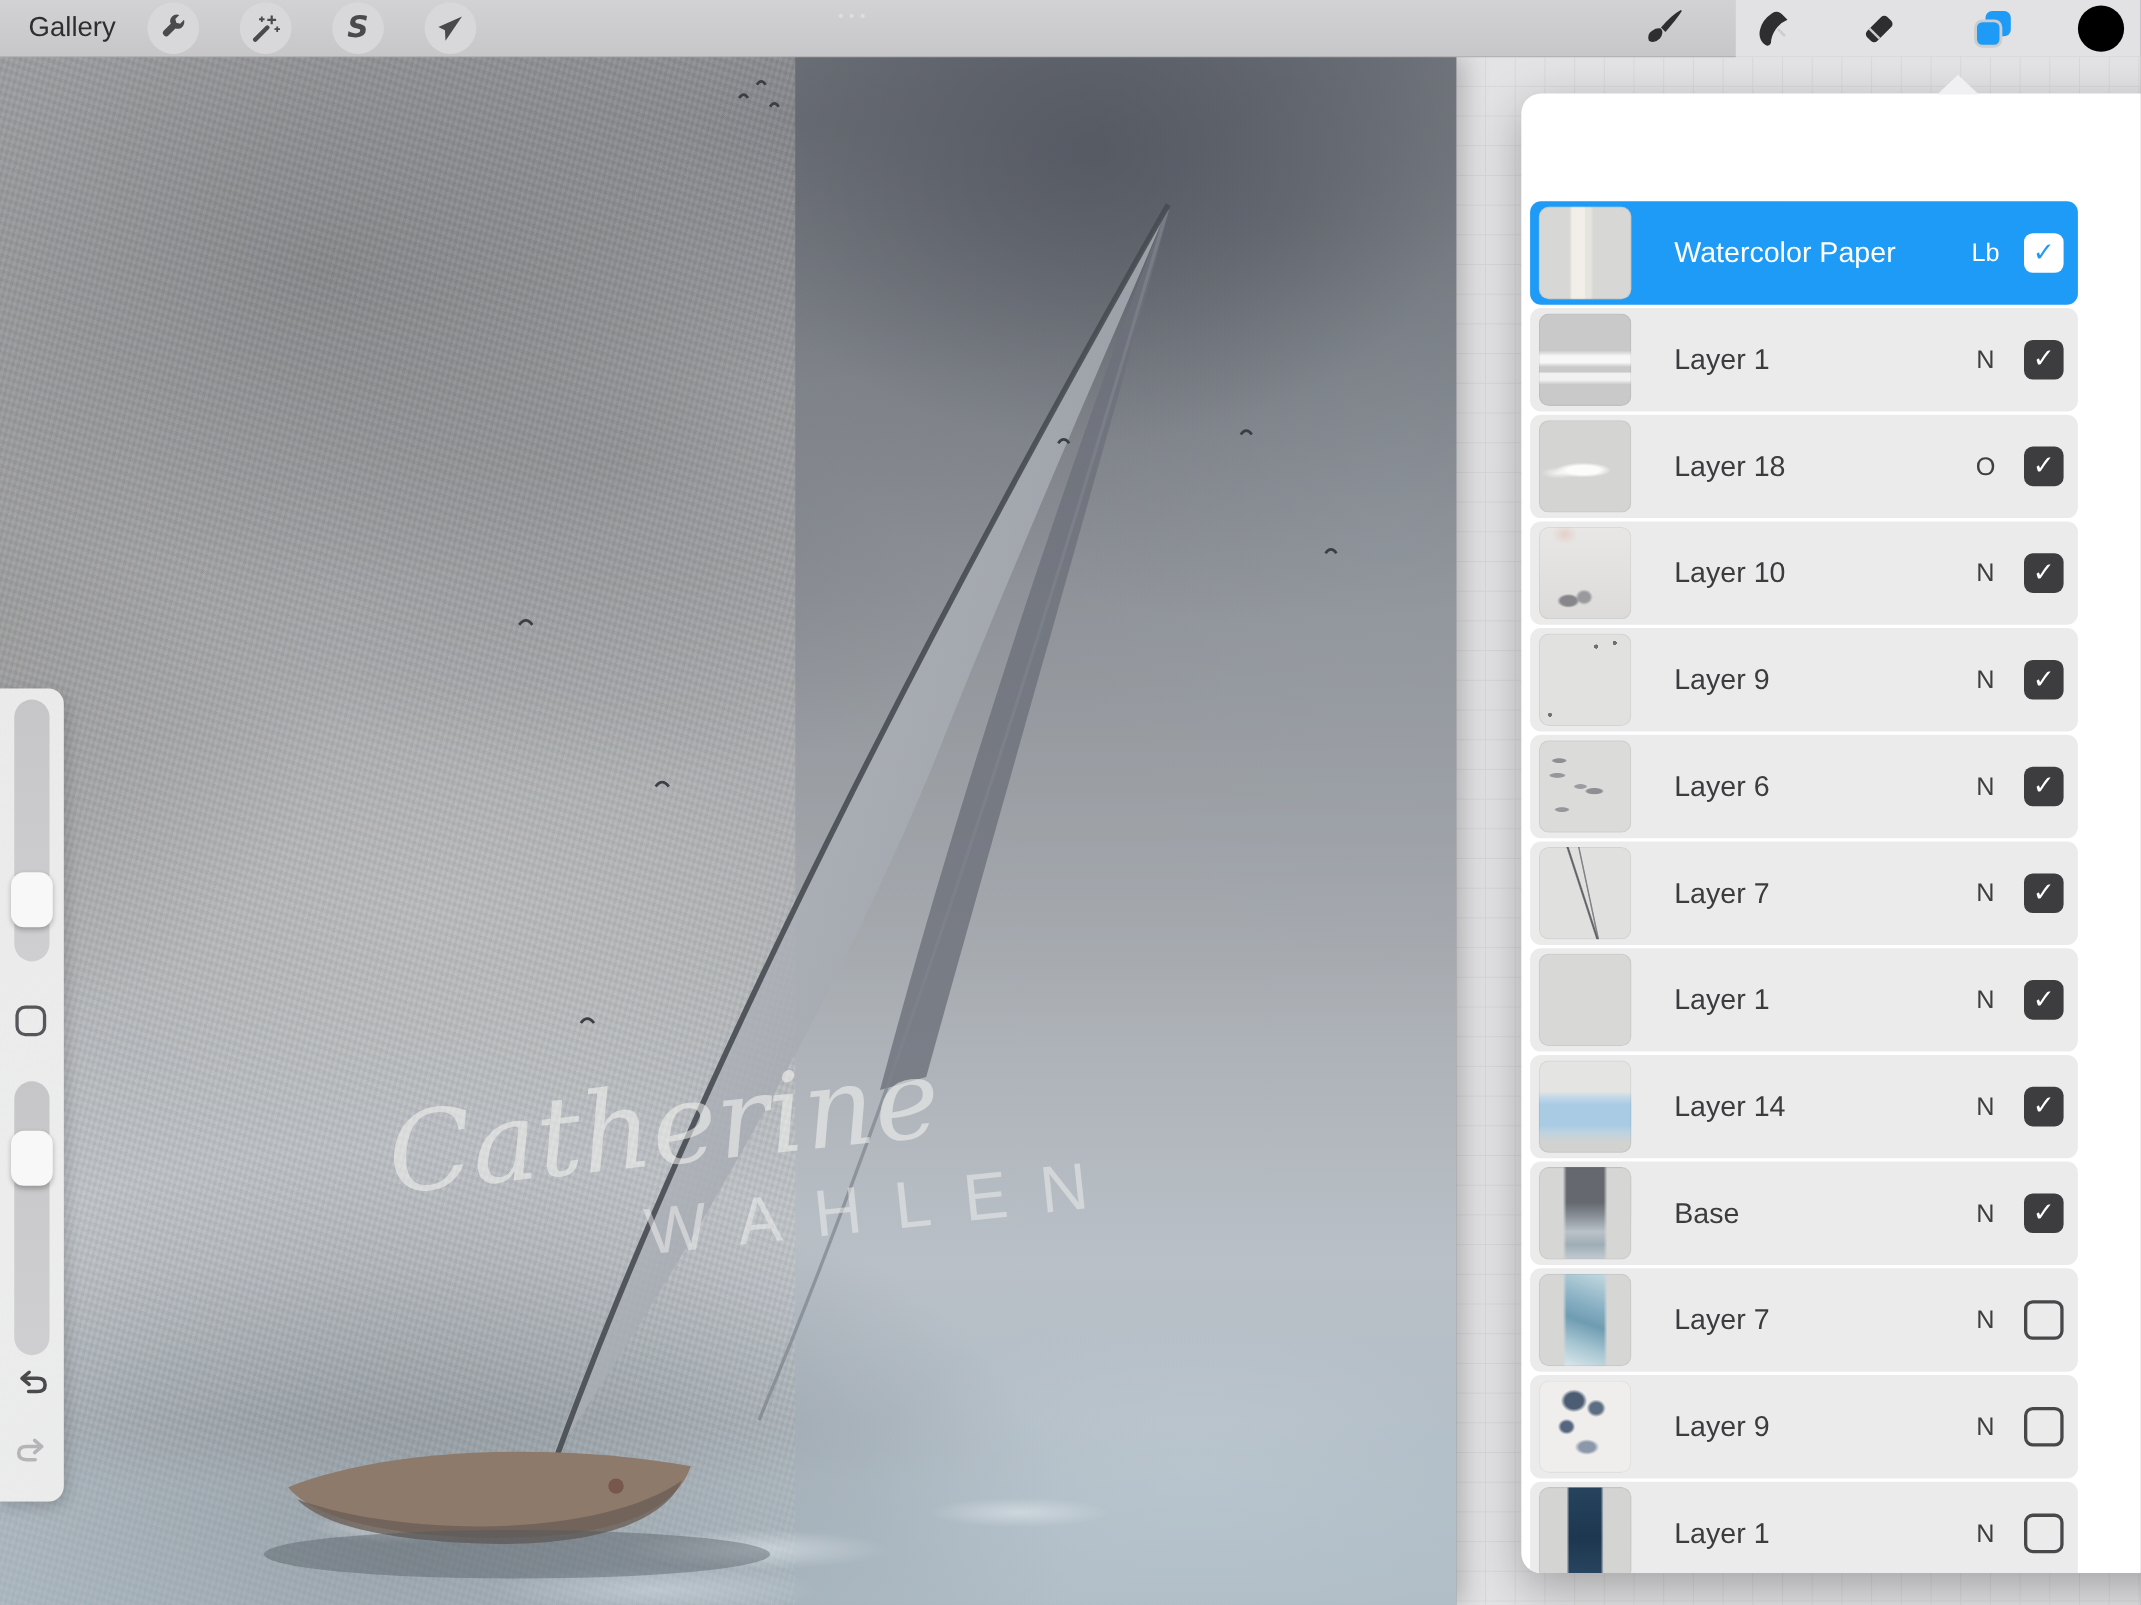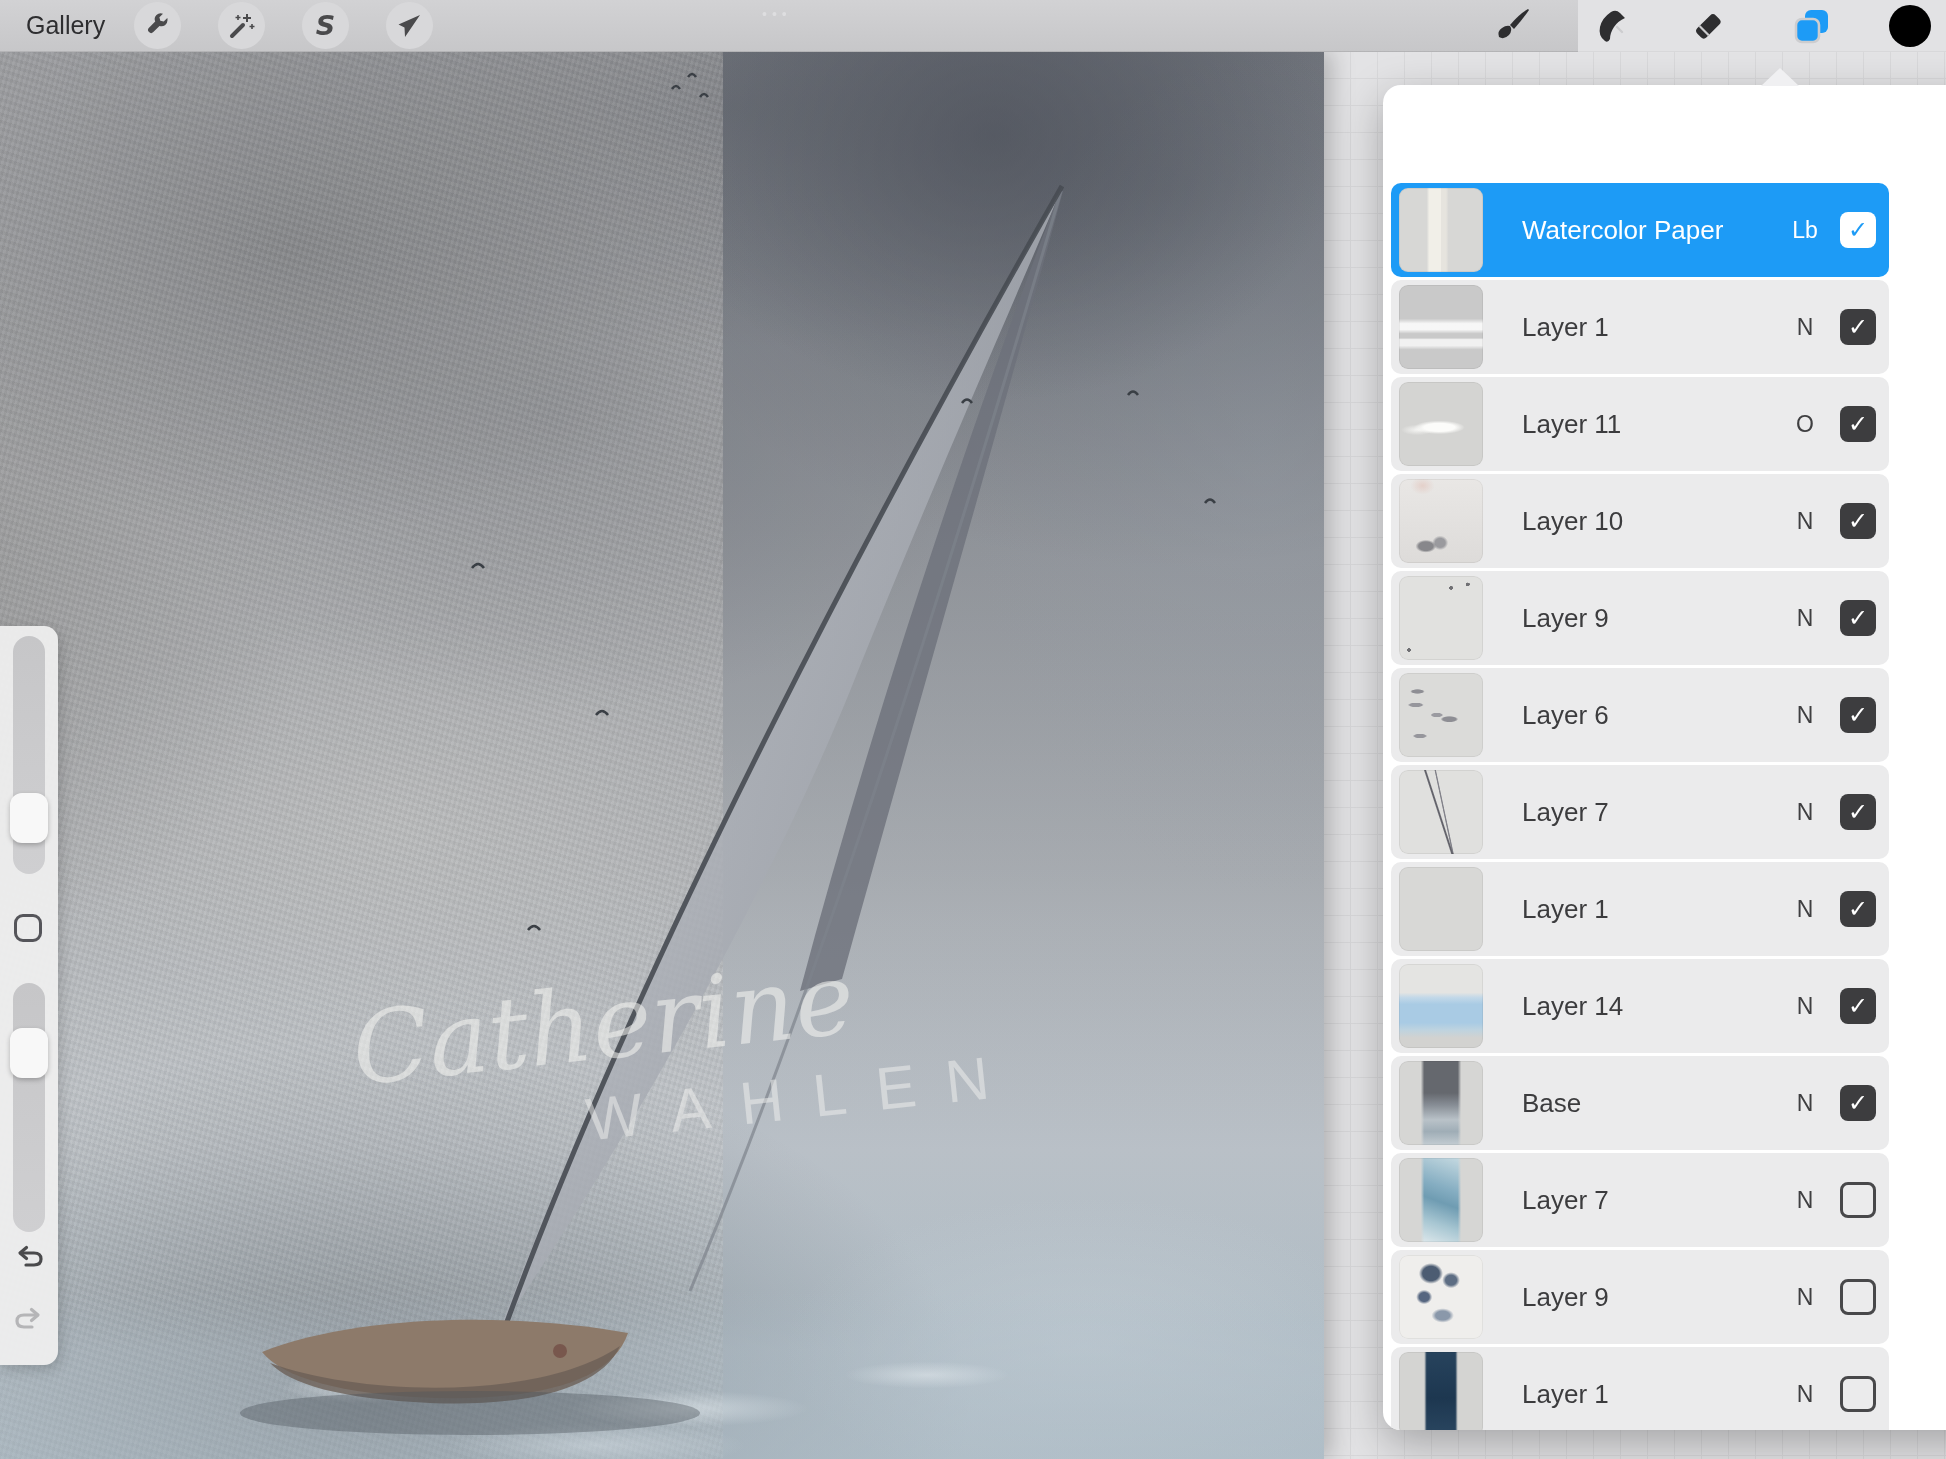--- a/index.html
+++ b/index.html
@@ -231,21 +231,21 @@
     <div class="chk checked">✓</div>
   </div>
         <div class="layer-row">
     <div class="thumb th-watermark"></div>
     <div class="layer-name">Layer 1</div>
     <div class="blend">N</div>
     <div class="chk checked">✓</div>
   </div>
         <div class="layer-row">
     <div class="thumb th-cloud"></div>
-    <div class="layer-name">Layer 11</div>
+    <div class="layer-name">Layer 18</div>
     <div class="blend">O</div>
     <div class="chk checked">✓</div>
   </div>
         <div class="layer-row">
     <div class="thumb th-blobs-small"></div>
     <div class="layer-name">Layer 10</div>
     <div class="blend">N</div>
     <div class="chk checked">✓</div>
   </div>
         <div class="layer-row">

